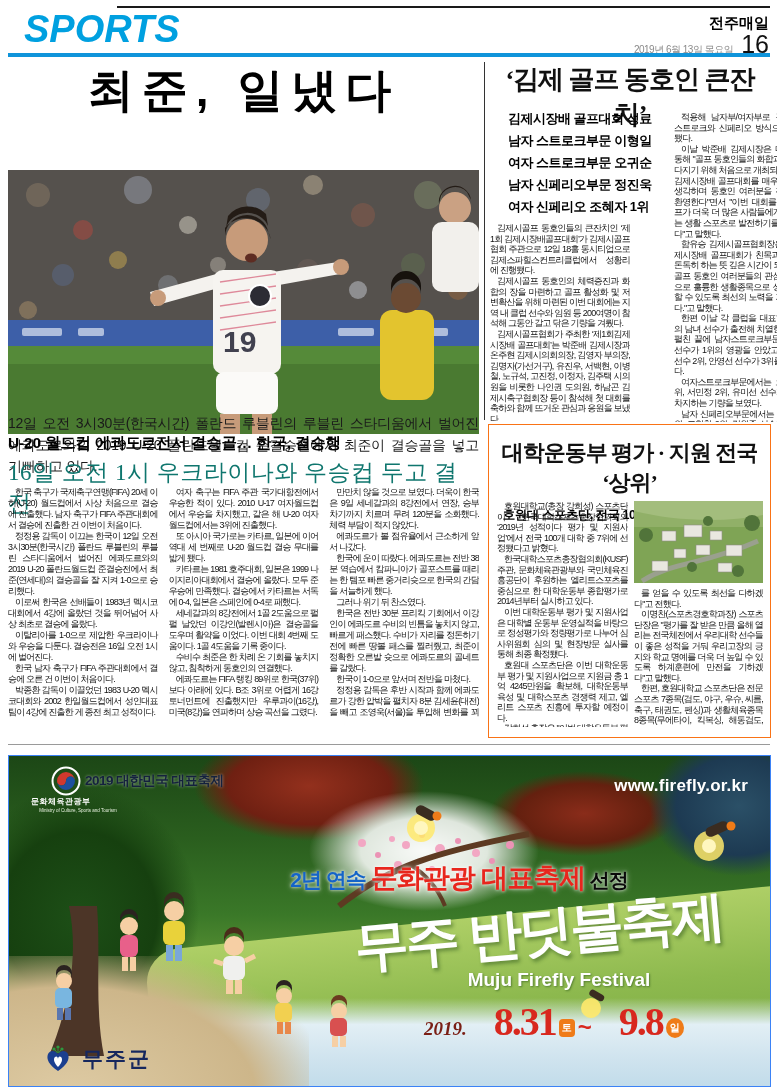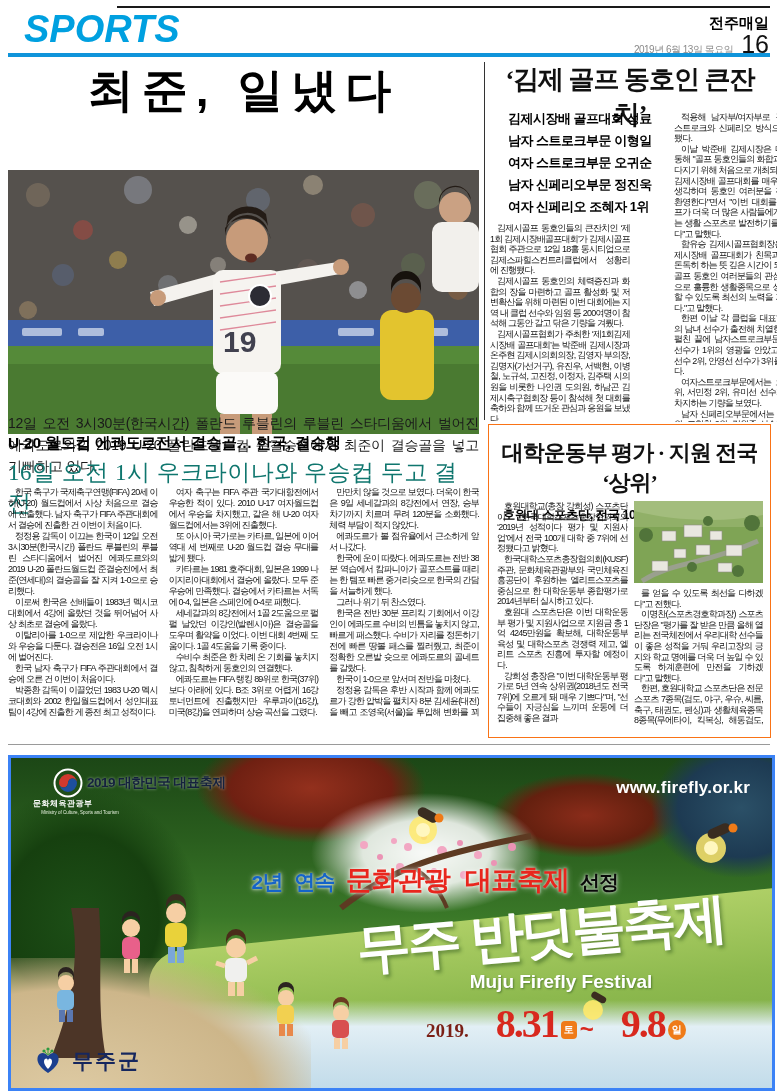--- a/index.html
+++ b/index.html
@@ -43,21 +43,21 @@
   
   .univ-box{position:absolute;left:488px;top:424px;width:281px;height:312px;border:1px solid #f97316;}
   .univ-headline{margin:13px 4px 0 4px;text-align:center;font-size:22px;
                  font-family:"Liberation Serif",serif;font-weight:600;color:#111;letter-spacing:-1px;}
   .univ-subhead{margin-top:9px;text-align:center;font-size:12.5px;font-weight:bold;color:#000;
                 letter-spacing:-0.5px;}
   .univ-col1{position:absolute;left:8px;top:76px;width:131px;height:226px;overflow:hidden;}
   .univ-col2{position:absolute;left:145px;top:76px;width:129px;height:226px;overflow:hidden;}
   .univ-photo{width:129px;height:82px;margin-bottom:5px;position:relative;overflow:hidden;}
   
-  .ad{position:absolute;left:8px;top:755px;width:761px;height:330px;border:3px solid #3b82f6;overflow:hidden;}
+  .ad{position:absolute;left:8px;top:755px;width:761px;height:330px;border:1px solid #3b82f6;overflow:hidden;}
   .ad-sky{position:absolute;inset:0;background:linear-gradient(180deg,#1c4716 0%,#2a5e1e 25%,#3a7828 48%,
           #578f33 62%,#79ab45 75%,#93bd55 100%);}
   .ad-forest-left{position:absolute;left:-50px;top:30px;width:240px;height:260px;
           background:radial-gradient(closest-side,#1d4f17,#16400f 65%,rgba(22,64,15,0) 100%);}
   .ad-tree-maroon{position:absolute;left:185px;top:-25px;width:230px;height:110px;border-radius:50%;
           background:radial-gradient(closest-side,#93301d,#6f2012 70%,rgba(111,32,18,0));}
   .ad-tree-maroon2{position:absolute;left:480px;top:15px;width:190px;height:85px;border-radius:50%;
           background:radial-gradient(closest-side,#8a2c1a,#64200f 70%,rgba(100,32,15,0));}
   .ad-leaves-blue{position:absolute;left:640px;top:-20px;width:180px;height:140px;border-radius:50%;
           background:radial-gradient(closest-side,#2b5067,#1d3a52 70%,rgba(29,58,82,0));}
@@ -71,38 +71,38 @@
           background:linear-gradient(180deg,#aecf66,#8db94e 60%,#7fae46);transform:rotate(-6deg);}
   .ad-water{position:absolute;left:0;bottom:0;width:100%;height:88px;
           background:linear-gradient(180deg,rgba(223,238,244,0),#e2eff5 30%,#cfe3ee 70%,#c2dcea);}
   .ad-path{position:absolute;left:-20px;bottom:-10px;width:320px;height:140px;
           background:radial-gradient(ellipse at 25% 100%,#decba4,#cdb68a 55%,rgba(205,182,138,0) 78%);}
   .ad-gov-banner{position:absolute;left:76px;top:16px;font-size:13.5px;font-weight:bold;color:#14213d;
           letter-spacing:-0.5px;text-shadow:0 0 3px rgba(255,255,255,.55);}
   .ad-ministry-name{position:absolute;left:22px;top:40px;font-size:8px;font-weight:bold;color:#fff;letter-spacing:0.5px;}
   .ad-ministry-en{position:absolute;left:14px;top:52px;font-size:4.5px;color:#e8f2e0;width:110px;text-align:center;}
   .ad-site{position:absolute;right:22px;top:20px;font-size:17px;font-weight:bold;color:#fff;letter-spacing:0.2px;}
-  .ad-selection{position:absolute;left:240px;top:104px;width:420px;text-align:left;white-space:nowrap;
-          text-shadow:0 0 3px rgba(255,255,255,.85),0 0 6px rgba(255,255,255,.6);font-family:Liberation Mono, monospace;}
+  .ad-selection{position:absolute;left:240px;top:104px;width:420px;text-align:center;white-space:nowrap;
+          text-shadow:0 0 3px rgba(255,255,255,.85),0 0 6px rgba(255,255,255,.6);}
   .sel-prefix{font-size:21px;font-weight:900;color:#1464c8;letter-spacing:-1px;}
   .sel-main{font-size:27px;font-weight:900;color:#e8261d;letter-spacing:-1px;}
   .sel-suffix{font-size:20px;font-weight:900;color:#0a0a0a;letter-spacing:-1px;}
   .ad-title{position:absolute;left:345px;top:138px;width:420px;font-size:54px;font-weight:bold;color:#fff;
           letter-spacing:-3px;transform:rotate(-5deg);white-space:nowrap;
           text-shadow:2px 3px 4px rgba(30,70,20,.45);}
   .ad-title-en{position:absolute;left:395px;top:213px;width:310px;text-align:center;font-size:19px;
           font-weight:bold;color:#fff;text-shadow:1px 1px 2px rgba(30,70,20,.5);}
   .ad-dates{position:absolute;left:415px;top:242px;display:flex;align-items:baseline;gap:3px;}
-  .d-year{font-size:19px;font-weight:bold;color:#7a1f15;font-family:"Liberation Serif",serif;}
+  .d-year{font-size:19px;font-weight:bold;color:#7a1f15;font-family:"Liberation Serif",serif;font-style:italic;}
   .d-big{font-size:40px;font-weight:bold;color:#d8281e;font-family:"Liberation Serif",serif;letter-spacing:-2px;margin-left:24px;}
   .d-day{display:inline-block;background:#ef7b18;color:#fff;font-size:10px;font-weight:bold;border-radius:4px;
          padding:2px 3px;transform:translateY(-4px);}
   .d-day.circle{border-radius:50%;padding:3px 4px;}
   .d-tilde{font-size:24px;font-weight:bold;color:#d8281e;}
-  .ad-county{position:absolute;left:22px;top:288px;display:flex;align-items:center;gap:9px;}
+  .ad-county{position:absolute;left:34px;top:288px;display:flex;align-items:center;gap:9px;}
   .county-name{font-size:21px;font-weight:900;color:#16275e;letter-spacing:2px;}
   .abs{position:absolute;}
 </style>
 </head>
 <body>
 
 <div id="page">
 
   <div class="top-rule"></div>
   <div class="sports-logo">SPORTS</div>
@@ -235,20 +235,21 @@
       </div>
 
   </div>
 
   <div class="univ-box">
     <div class="univ-headline">대학운동부 평가 · 지원 전국 ‘상위’</div>
     <div class="univ-subhead">호원대 스포츠단, 전국 100개 대학 중 7위 선정돼</div>
     <div class="univ-col1 news-col">
         <p>호원대학교(총장 강희성) 스포츠단이 한국대학스포츠총장협의회의 ‘2019년 성적이다 평가 및 지원사업’에서 전국 100개 대학 중 7위에 선정됐다고 밝혔다.</p>
         <p>한국대학스포츠총장협의회(KUSF) 주관, 문화체육관광부와 국민체육진흥공단이 후원하는 엘리트스포츠를 중심으로 한 대학운동부 종합평가로 2014년부터 실시하고 있다.</p>
+        <p>이번 대학운동부 평가 및 지원사업은 대학별 운동부 운영실적을 바탕으로 정성평가와 정량평가로 나누어 심사위원회 심의 및 현장방문 실사를 통해 최종 확정됐다.</p>
         <p>호원대 스포츠단은 이번 대학운동부 평가 및 지원사업으로 지원금 총 1억 4245만원을 확보해, 대학운동부 육성 및 대학스포츠 경쟁력 제고, 엘리트 스포츠 진흥에 투자할 예정이다.</p>
         <p>강희성 총장은 "이번 대학운동부 평가로 5년 연속 상위권(2018년도 전국7위)에 오르게 돼 매우 기쁘다"며, "선수들이 자긍심을 느끼며 운동에 더 집중해 좋은 결과</p>
       </div>
     <div class="univ-col2 news-col">
       <div class="univ-photo">
         <svg width="129" height="82" viewBox="0 0 129 82" preserveAspectRatio="none">
           <rect width="129" height="82" fill="#7fa455"></rect>
           <rect y="0" width="129" height="26" fill="#91b068"></rect>
           <path d="M0,0 L129,0 L129,14 C90,22 40,20 0,10 Z" fill="#a3bd7d"></path>
           <path d="M8,80 C40,60 70,64 124,40" stroke="#9aa08e" stroke-width="5" fill="none"></path>

